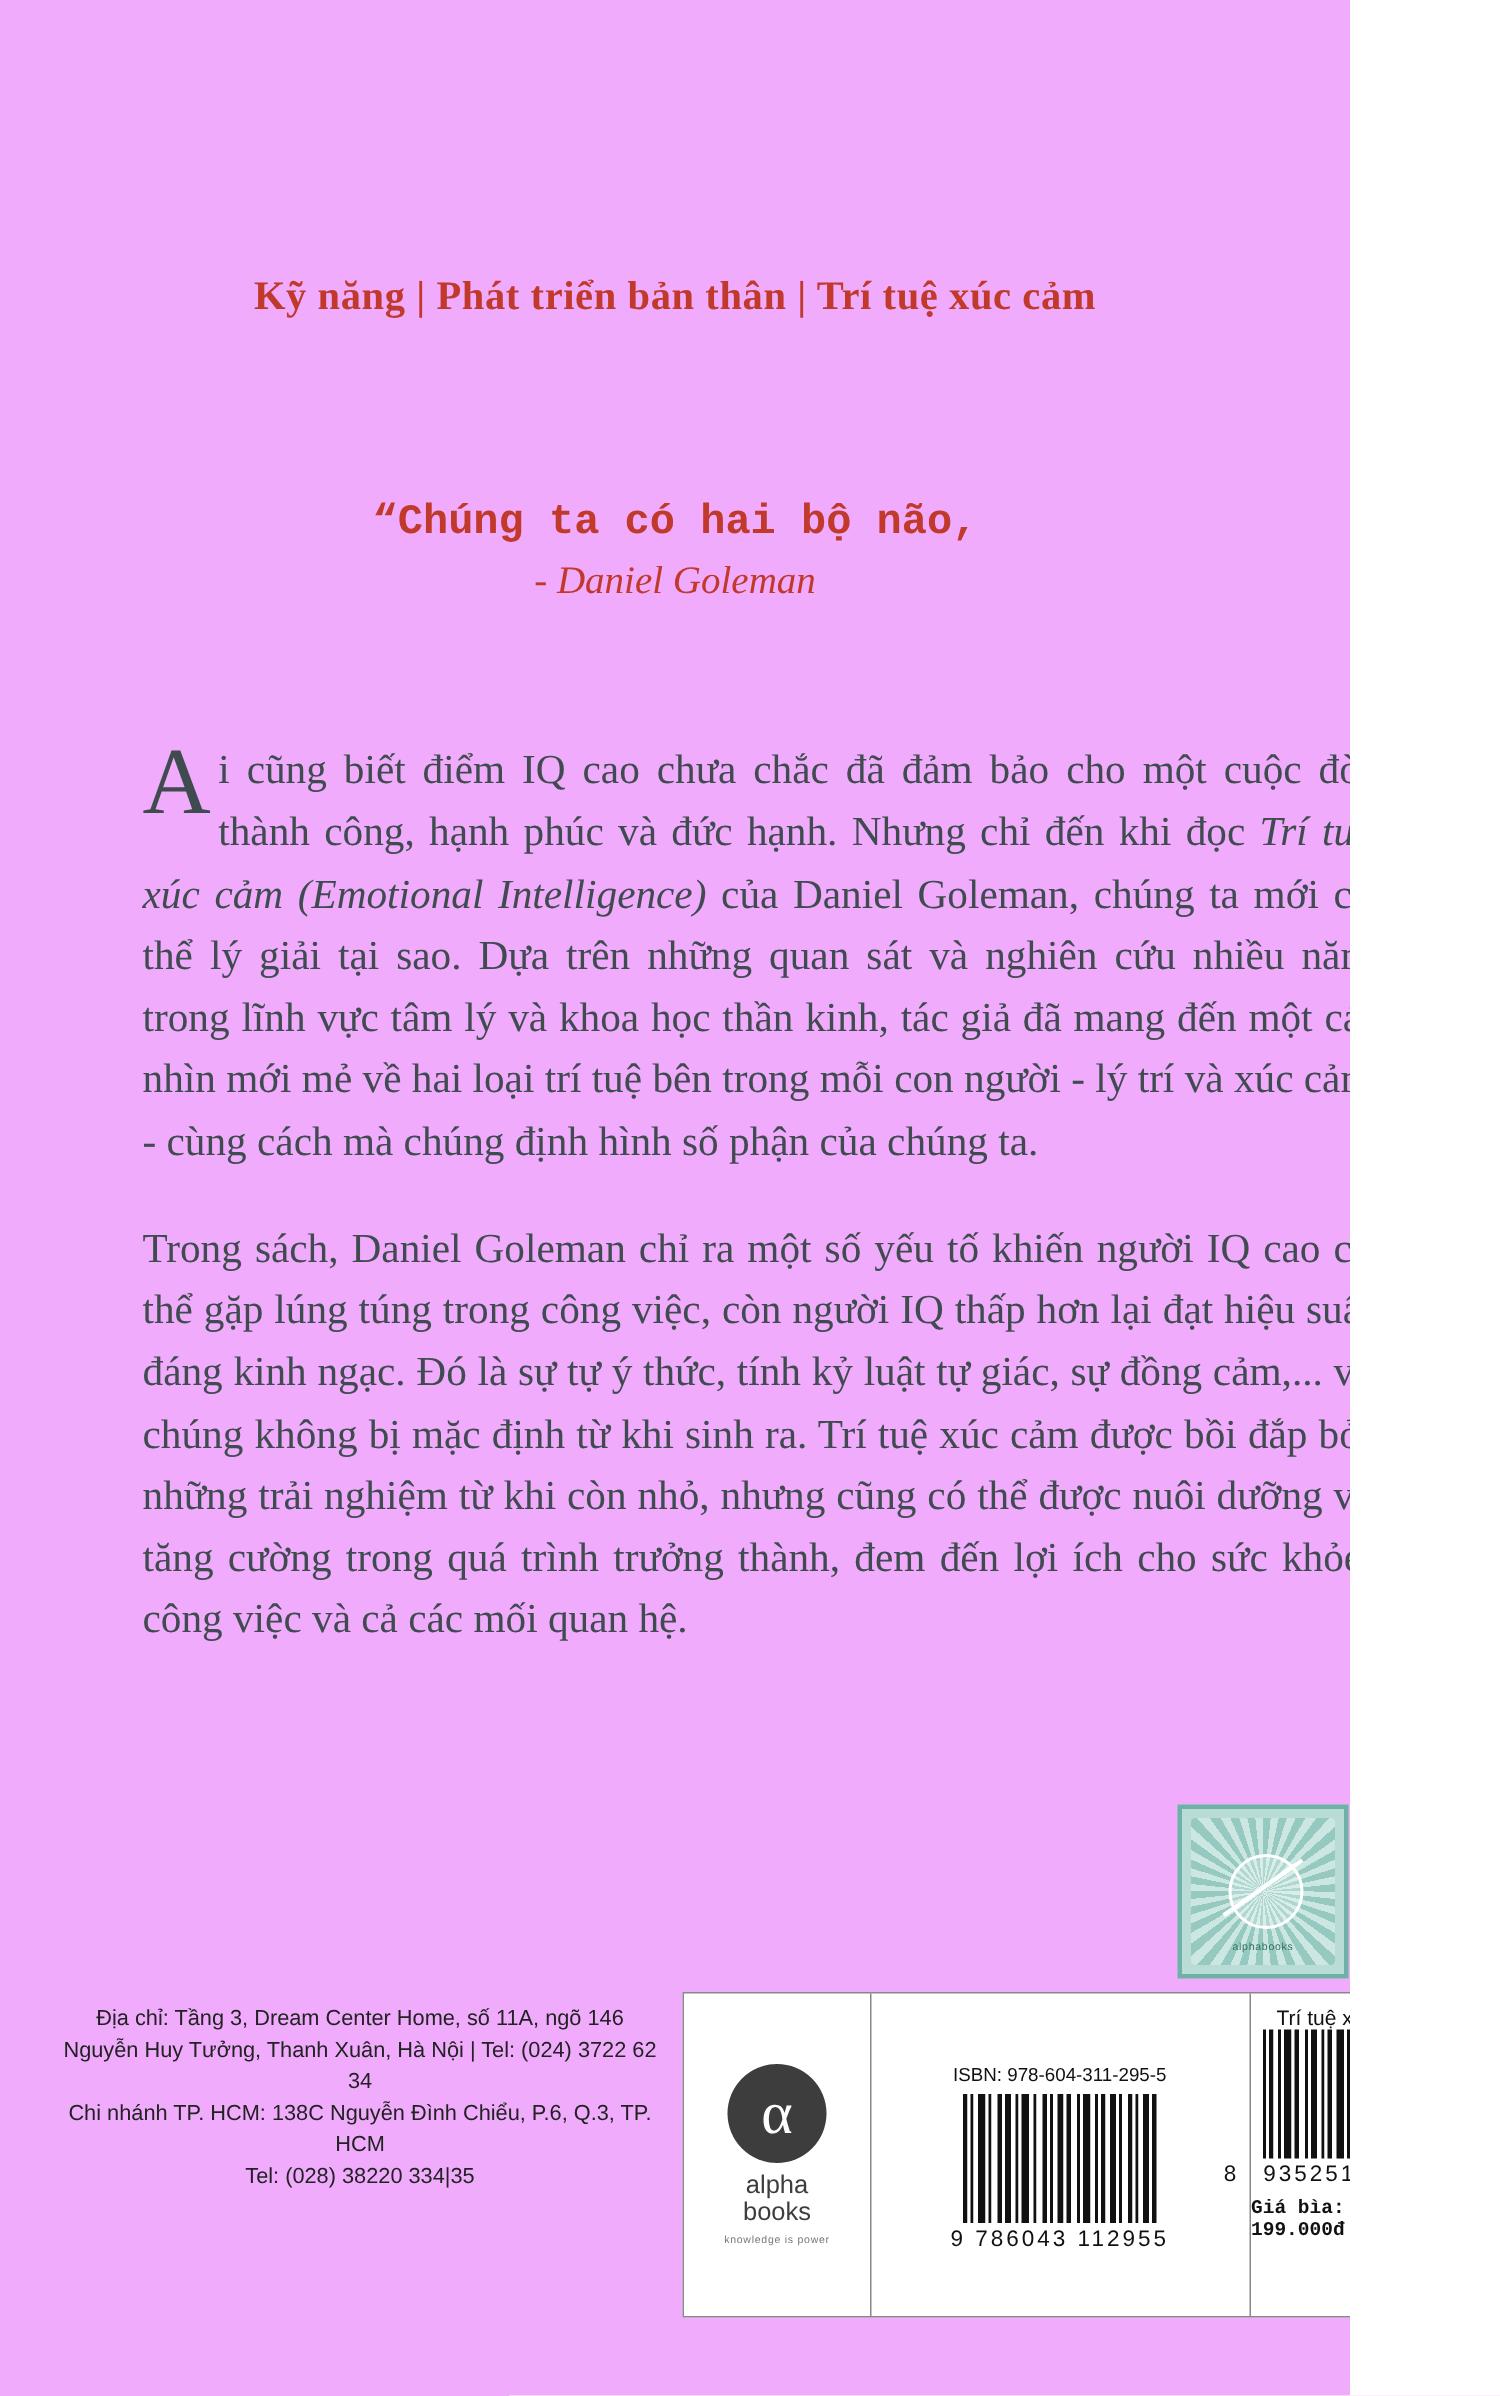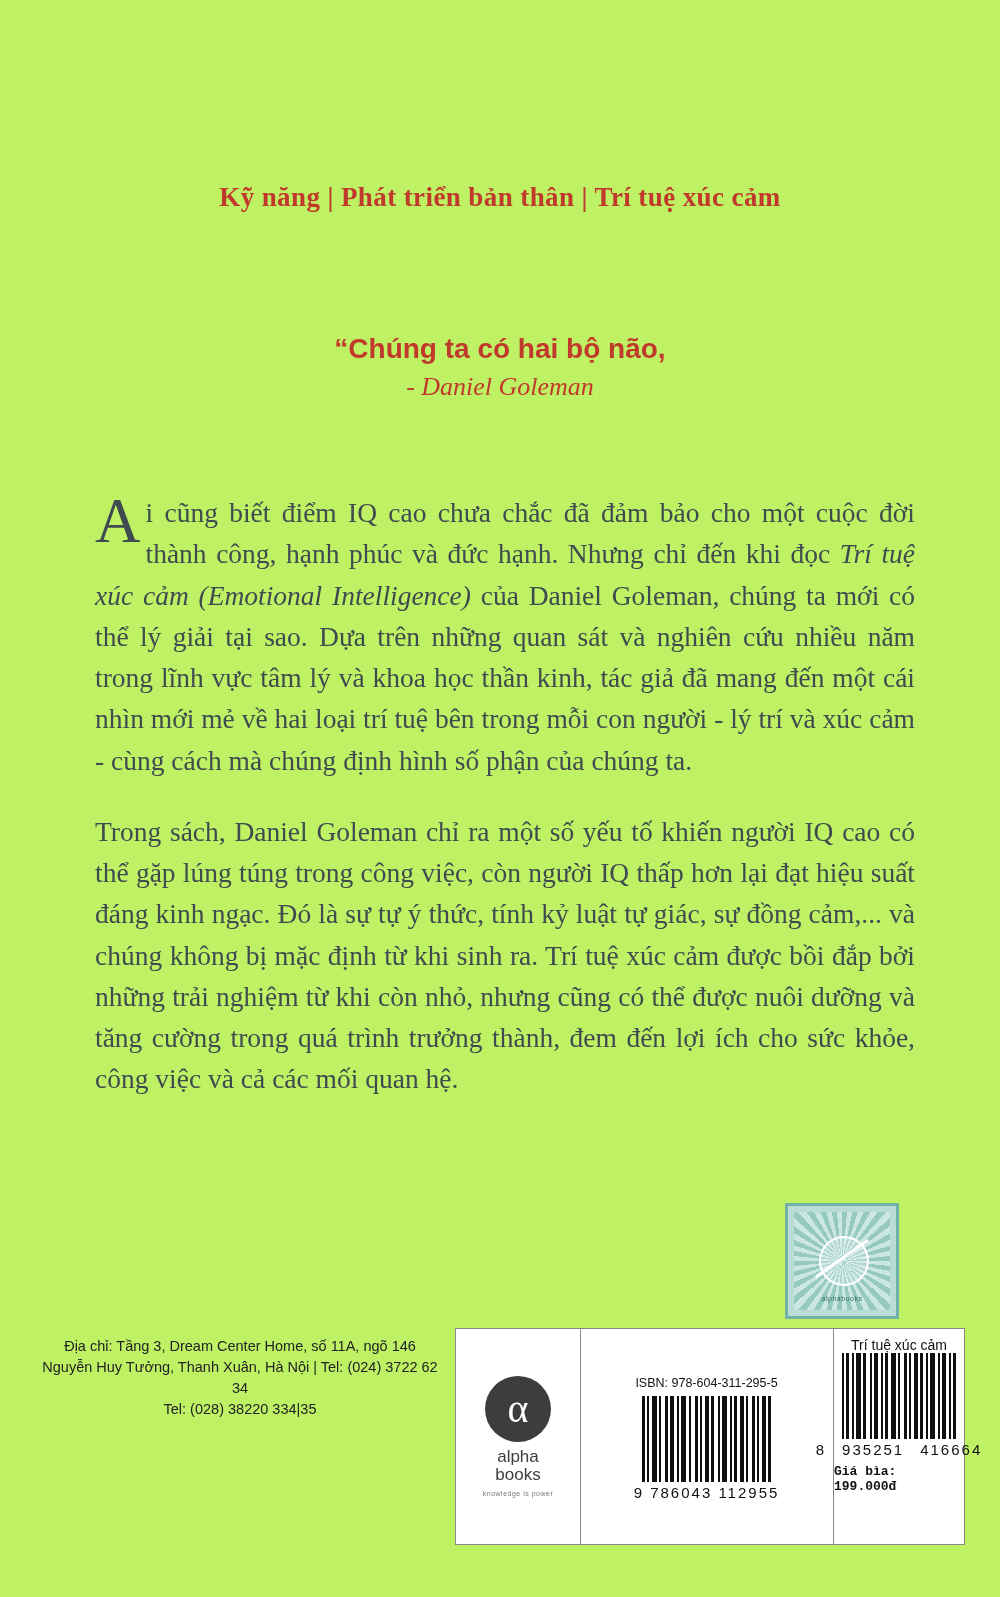--- a/index.html
+++ b/index.html
@@ -2,23 +2,23 @@
 <html><head>
 <meta charset="utf-8">
 <style>
   html, body {
     margin: 0;
     padding: 0;
     background: #ffffff;
   }
   .page {
     position: relative;
-    width: 1000px;
+    width: 900px;
     height: 1597px;
-    background: #bef264;
+    background: #f0abfc;
     overflow: hidden;
     font-family: "Liberation Serif", serif;
   }
 
   
   .category-line {
     position: absolute;
     top: 182px;
     left: 0;
     width: 100%;
@@ -33,21 +33,21 @@
   
   .quote-block {
     position: absolute;
     top: 330px;
     left: 0;
     width: 100%;
     text-align: center;
     color: #c0392b;
   }
   .quote-line {
-    font-family: Liberation Sans, sans-serif;
+    font-family: Liberation Mono, monospace;
     font-weight: bold;
     font-size: 28px;
     line-height: 1.35;
   }
   .quote-author {
     font-family: "Liberation Serif", serif;
     font-style: italic;
     font-size: 26px;
     margin-top: 4px;
   }
@@ -324,20 +324,21 @@
   <div class="seal">
     <div class="rays"></div>
     <div class="ring"></div>
     <div class="slash"></div>
     <div class="seal-label">alphabooks</div>
   </div>
 
   <div class="publisher">
     <div class="pub-line">Địa chỉ: Tầng 3, Dream Center Home, số 11A, ngõ 146</div>
     <div class="pub-line">Nguyễn Huy Tưởng, Thanh Xuân, Hà Nội | Tel: (024) 3722 62 34</div>
+    <div class="pub-line">Chi nhánh TP. HCM: 138C Nguyễn Đình Chiểu, P.6, Q.3, TP. HCM</div>
     <div class="pub-line">Tel: (028) 38220 334|35</div>
   </div>
 
 
   <div class="isbn-panel">
 
     <div class="logo-cell">
       <div class="alpha-mark">α</div>
       <div class="alpha-name">
         <div>alpha</div>

